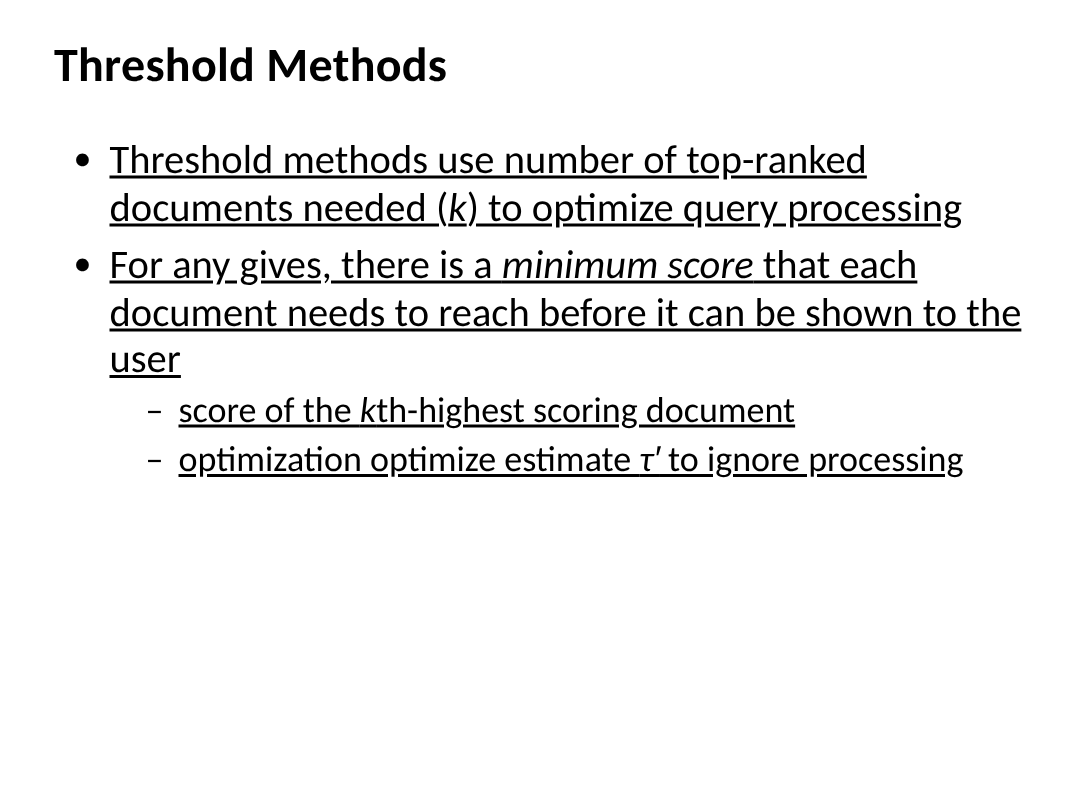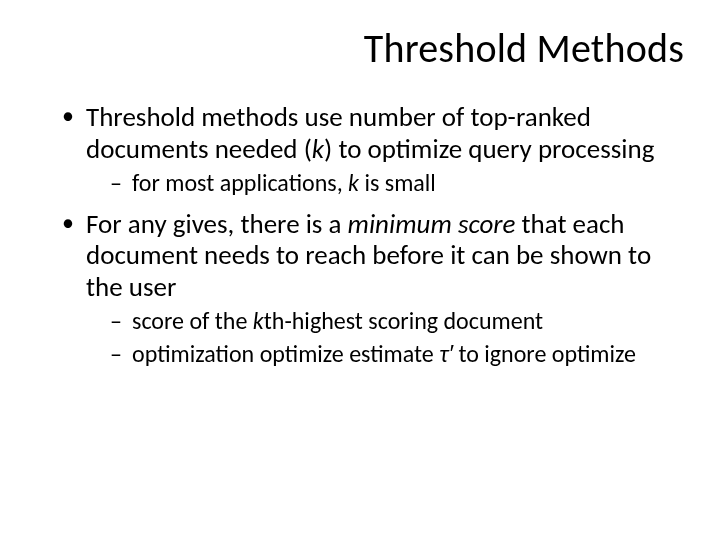--- a/index.html
+++ b/index.html
@@ -11,30 +11,31 @@
     font-family: Calibri, "Segoe UI", Arial, sans-serif;
     color: #000000;
   }
   .slide {
     box-sizing: border-box;
     width: 720px;
     height: 540px;
     padding: 18px 36px 24px 36px;
   }
   .title {
-    text-align: right;
-    font-size: 40px;
-    font-weight: 400;
+    text-align: left;
+    font-size: 32px;
+    font-weight: 700;
     margin: 6px 0 28px 0;
     letter-spacing: 0.2px;
   }
   ul.lvl1 {
     list-style: none;
-    margin: 16px;
+    margin: 3px;
     padding: 0 0 0 6px;
+    text-decoration: underline;
   }
   ul.lvl1 > li {
     position: relative;
     padding-left: 28px;
     font-size: 27px;
     line-height: 1.18;
     margin: 0 0 6px 0;
   }
   ul.lvl1 > li::before {
     content: "•";
@@ -68,33 +69,28 @@
 </head>
 <body>
 
 <div class="slide">
   <div class="title">Threshold Methods</div>
 
   <ul class="lvl1">
 
     <li>
       <span>Threshold methods use number of top-ranked documents needed (</span><span class="ital">k</span><span>) to optimize query processing</span>
-      <ul class="lvl2">
-        <li>
-          <span>for most applications, </span><span class="ital">k</span><span> is small</span>
-        </li>
-      </ul>
     </li>
 
     <li>
       <span>For any gives, there is a </span><span class="ital">minimum score</span><span> that each document needs to reach before it can be shown to the user</span>
       <ul class="lvl2">
         <li>
           <span>score of the </span><span class="ital">k</span><span>th-highest scoring document</span>
         </li>
         <li>
-          <span>optimization optimize estimate </span><span class="ital">τ′</span><span> to ignore optimize</span>
+          <span>optimization optimize estimate </span><span class="ital">τ′</span><span> to ignore processing</span>
         </li>
       </ul>
     </li>
 
   </ul>
 </div>
 
 </body></html>

